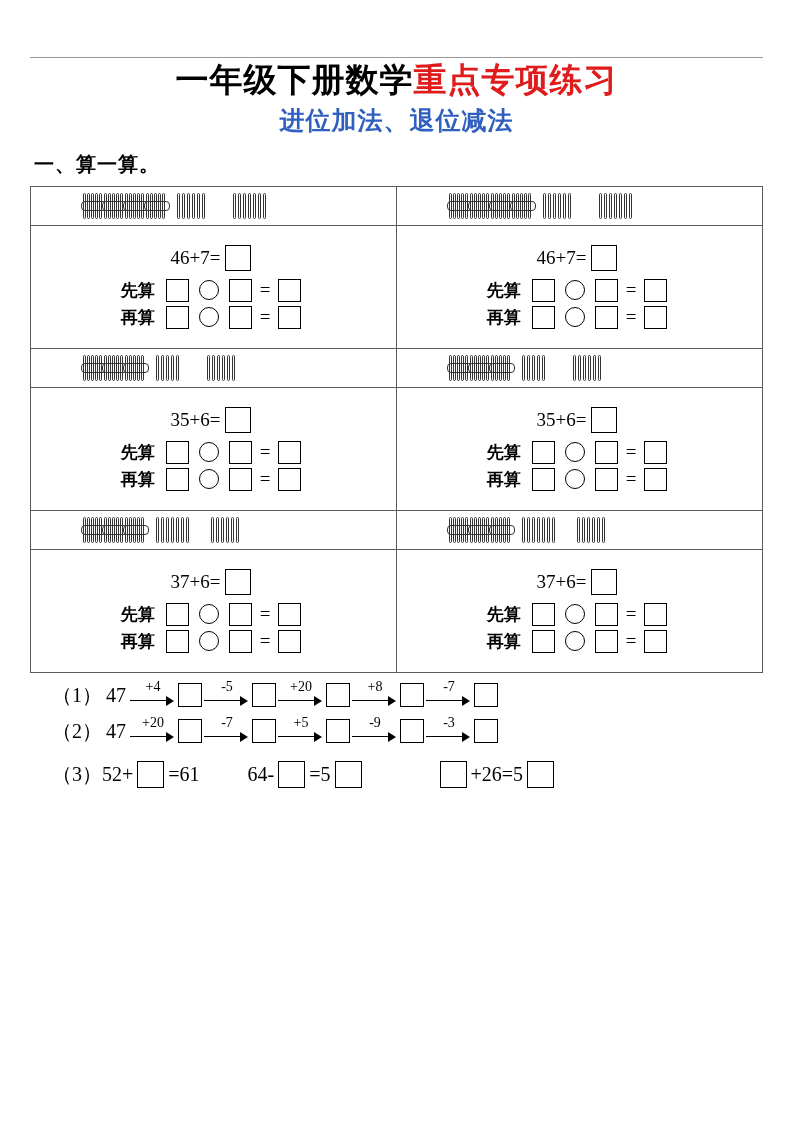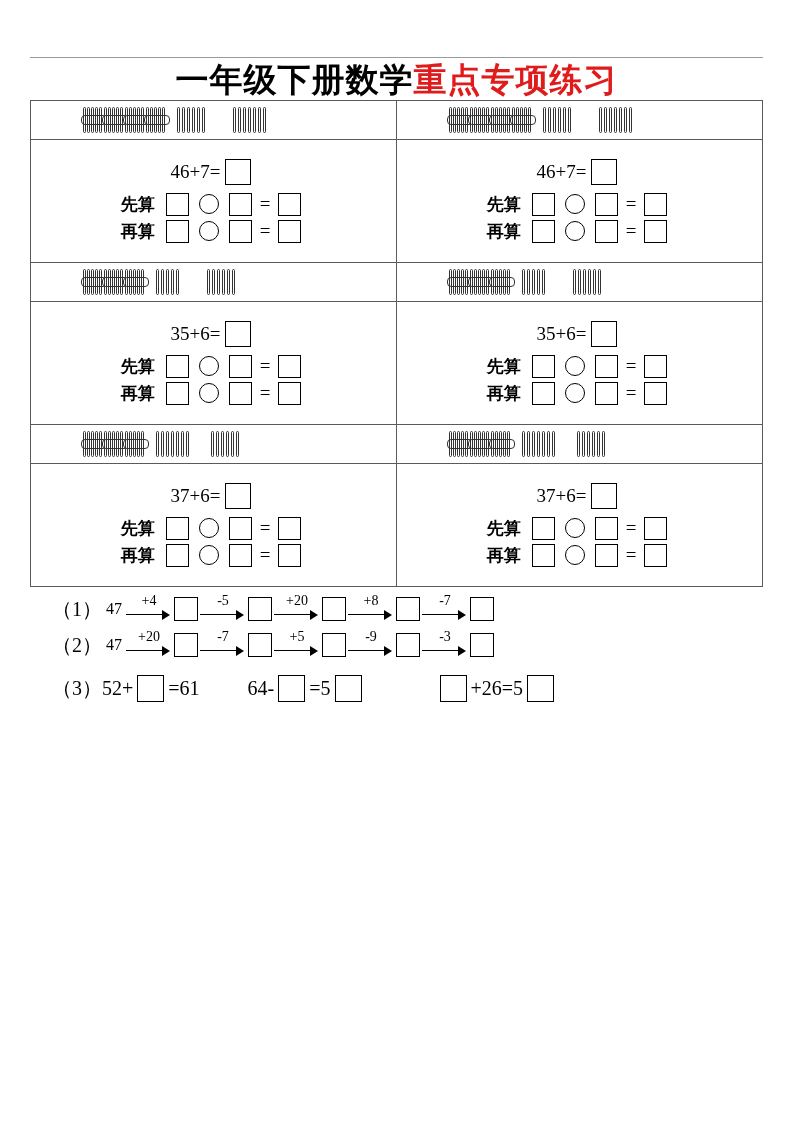--- a/index.html
+++ b/index.html
@@ -185,21 +185,21 @@
     align-items: center;
     font-size: 20px;
     margin: 9px 0 9px 22px;
     white-space: nowrap;
   }
   .chain .idx {
     margin-right: 4px;
   }
   .chain .start {
     margin-right: 2px;
-    font-size: 16px;
+    font-size: 20px;
   }
   .arrow {
     position: relative;
     display: inline-block;
     width: 46px;
     height: 26px;
     margin: 0 2px;
   }
   .arrow .op {
     position: absolute;
@@ -273,21 +273,23 @@
 </head>
 <body>
 
 <div class="page">
 
   <div class="top-rule"></div>
 
   <div class="title-main">
     <span>一年级下册数学</span><span class="red">重点专项练习</span>
   </div>
-
+  <div class="title-sub">进位加法、退位减法</div>
+
+  <div class="section-title">一、算一算。</div>
 
   <table class="grid">
     <tbody>
         <tr>
       <td class="sticks">
         <div class="stickrow">
           <div class="bundle tied">
                 <span class="s" style="left:0"></span>
                 <span class="s" style="left:4px"></span>
                 <span class="s" style="left:8px"></span>

